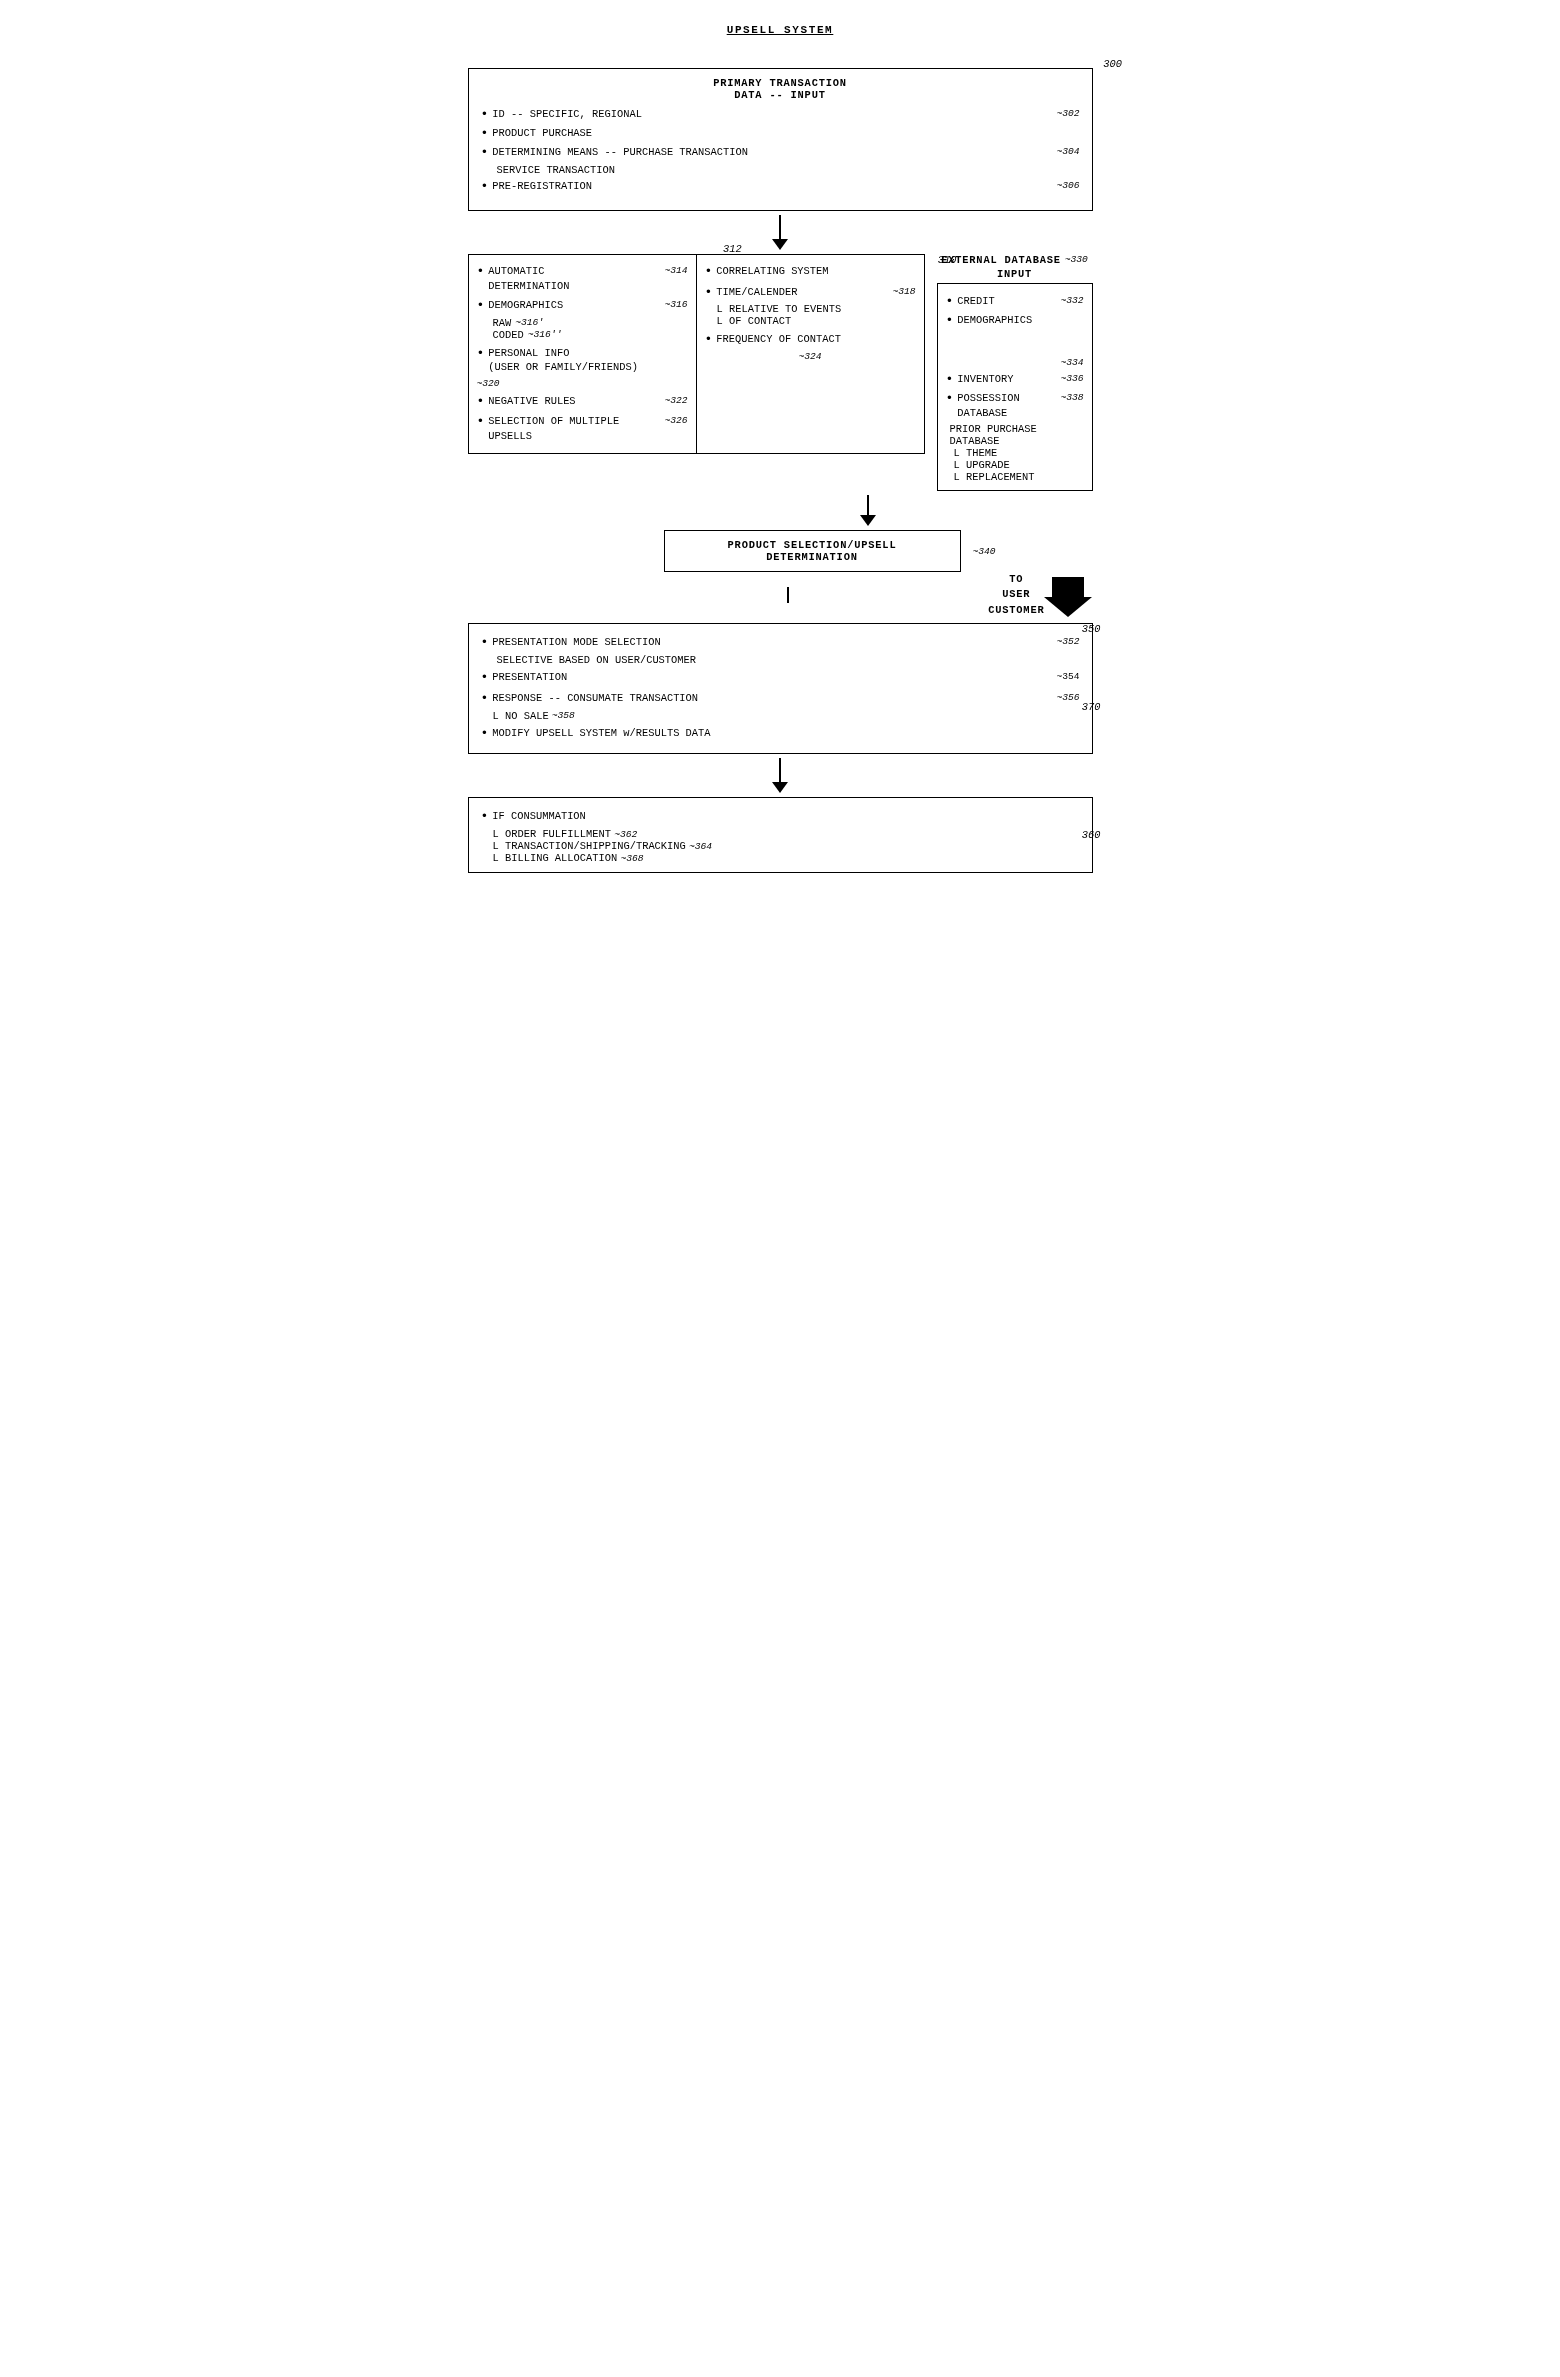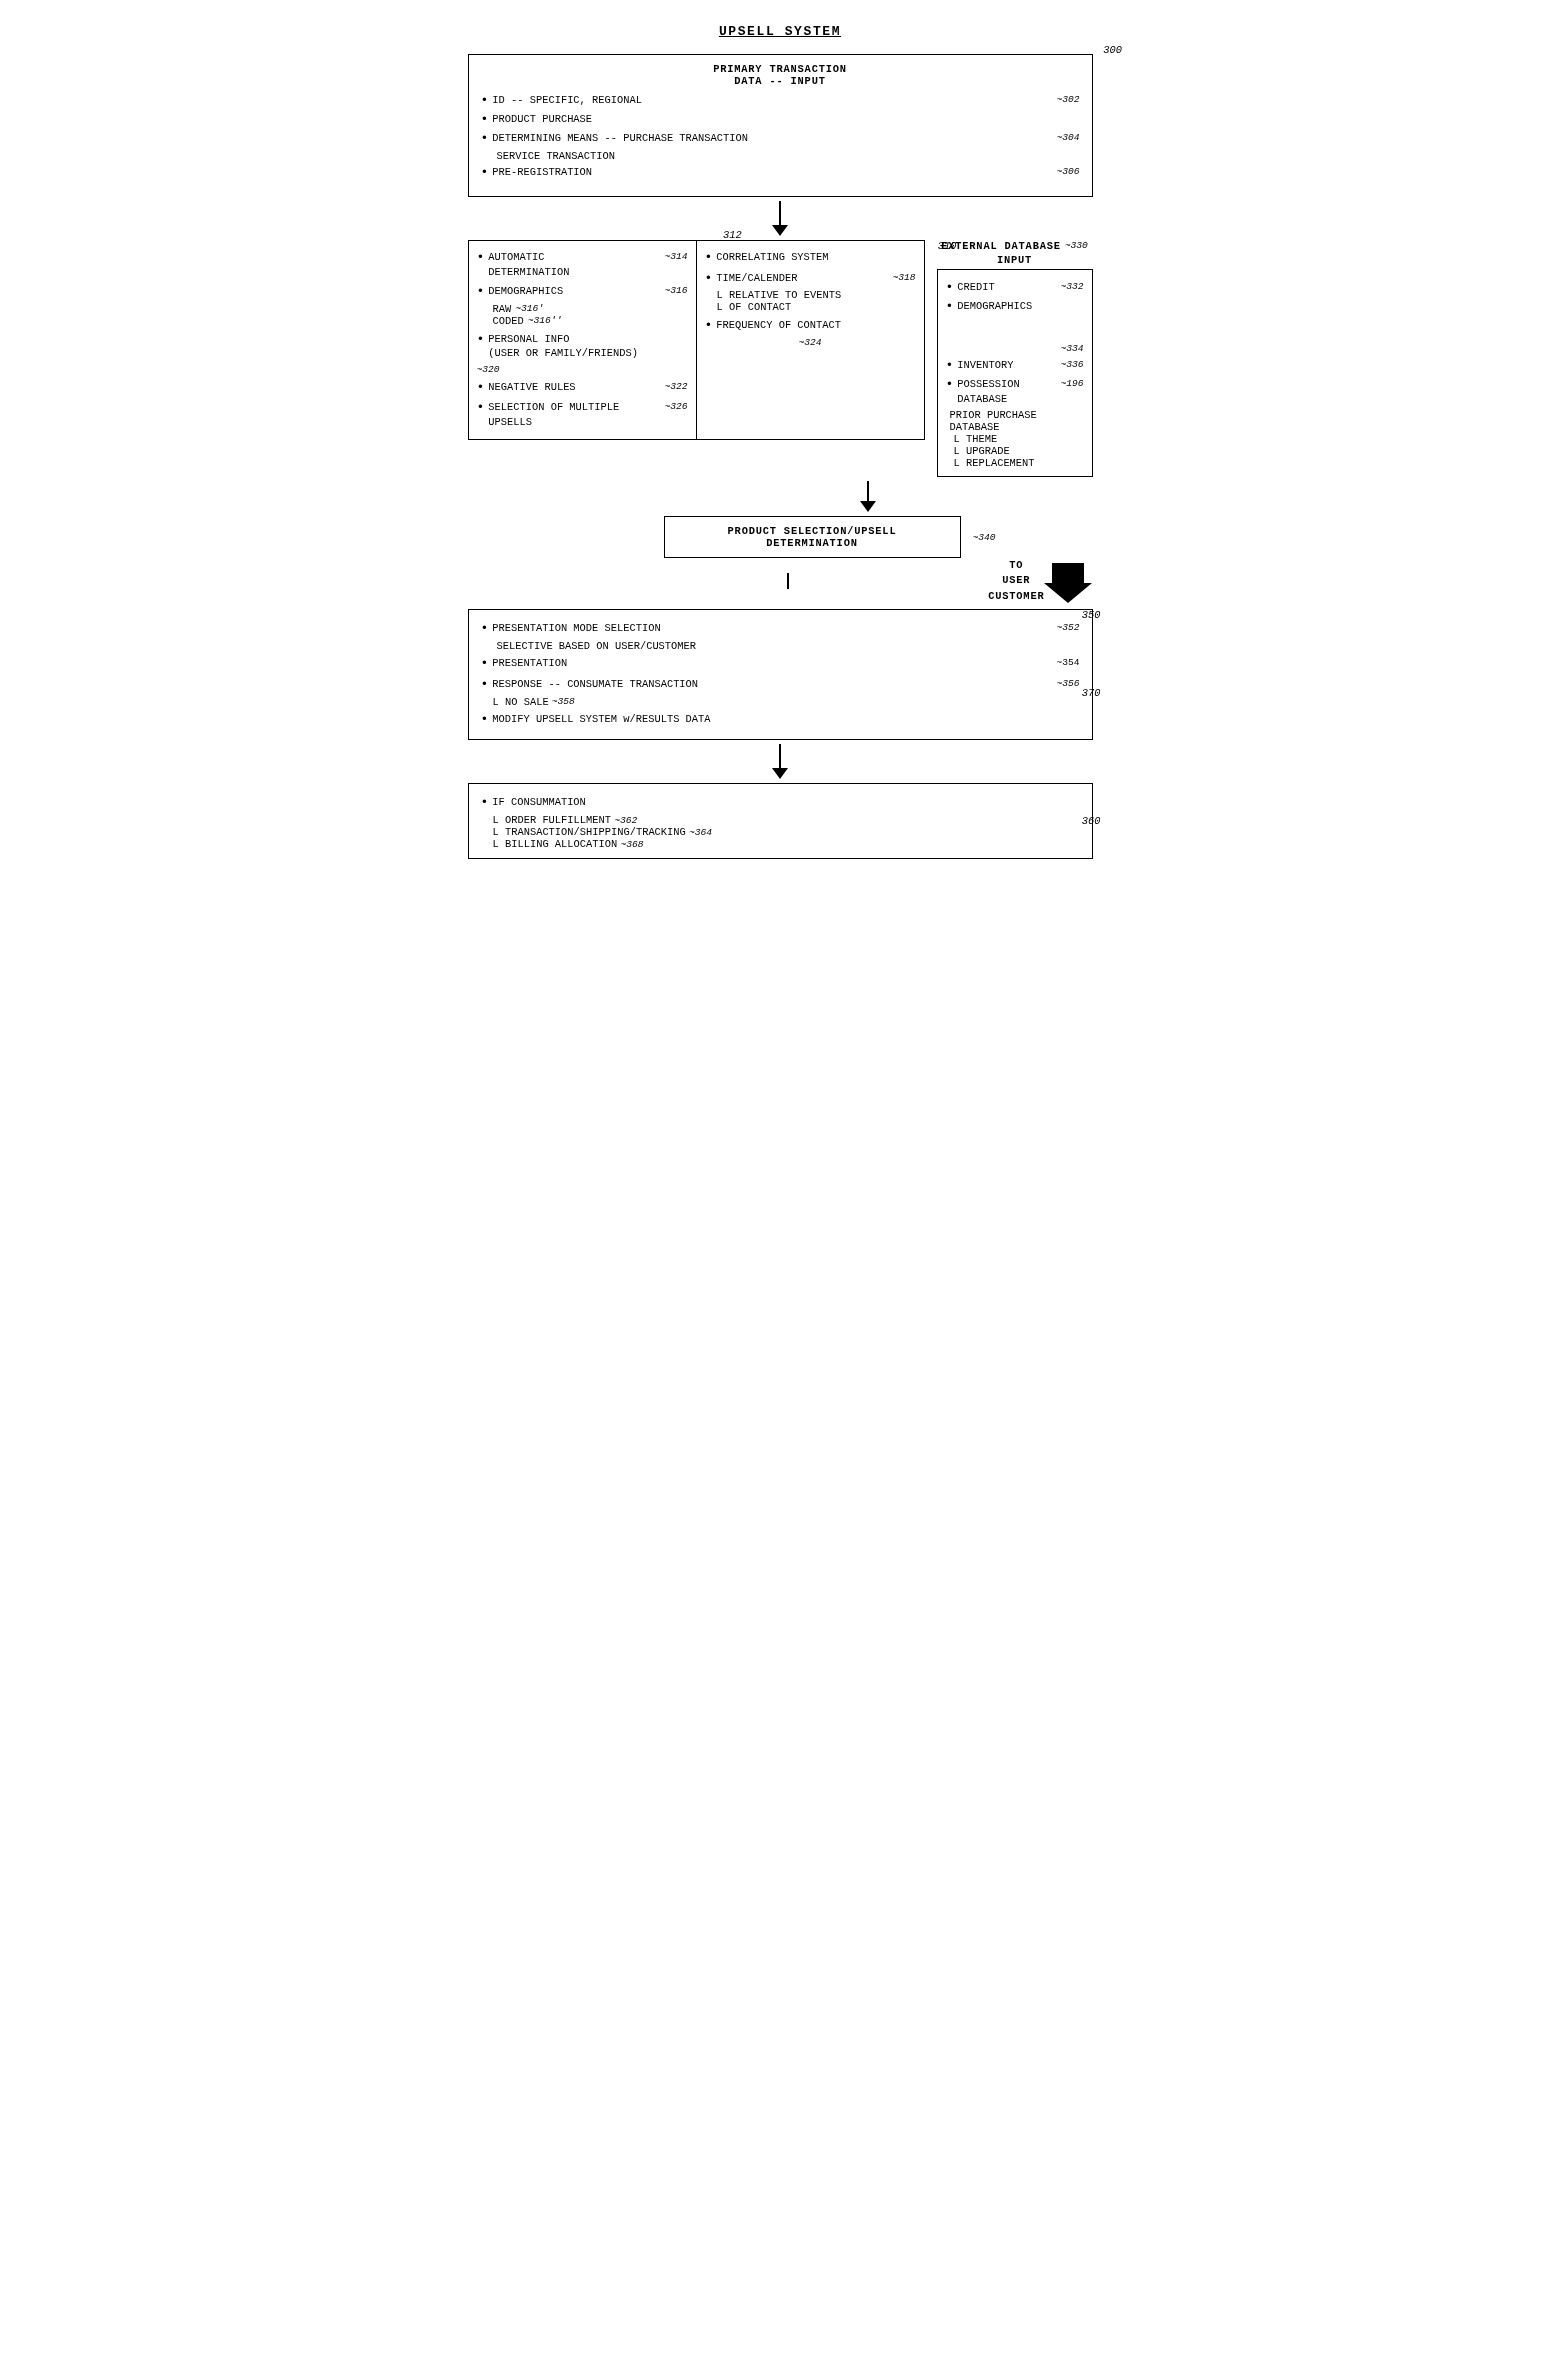--- a/index.html
+++ b/index.html
@@ -11,24 +11,24 @@
       justify-content: center;
       padding: 24px 16px;
       min-height: 2377px;
     }
     .page {
       width: 625px;
       position: relative;
     }
     .page-title {
       text-align: center;
-      font-size: 13px;
+      font-size: 11px;
       font-weight: bold;
       letter-spacing: 1.6px;
-      margin-bottom: 15px;
+      margin-bottom: 32px;
       text-decoration: underline;
     }
     .box {
       border: 1.6px solid #000;
       position: relative;
     }
     
     .arrow-down {
       display: flex;
       flex-direction: column;
@@ -291,21 +291,21 @@
         <div class="item-row" style="margin-top:3.2px;">
           <span class="bullet">•</span>
           <span class="item-text">INVENTORY</span>
           <span style="font-size:9.6px; font-style:italic;">~336</span>
         </div>
 
         <div style="margin-top:3.2px;">
           <div class="item-row">
             <span class="bullet">•</span>
             <span class="item-text">POSSESSION<br>DATABASE</span>
-            <span style="font-size:9.6px; font-style:italic;">~196</span>
+            <span style="font-size:9.6px; font-style:italic;">~338</span>
           </div>
           <div style="margin-left:4px;">PRIOR PURCHASE<br>DATABASE</div>
           <div style="margin-left:8px;">L THEME</div>
           <div style="margin-left:8px;">L UPGRADE</div>
           <div style="margin-left:8px;">L REPLACEMENT</div>
         </div>
       </div>
     </div>
   </div>
 

